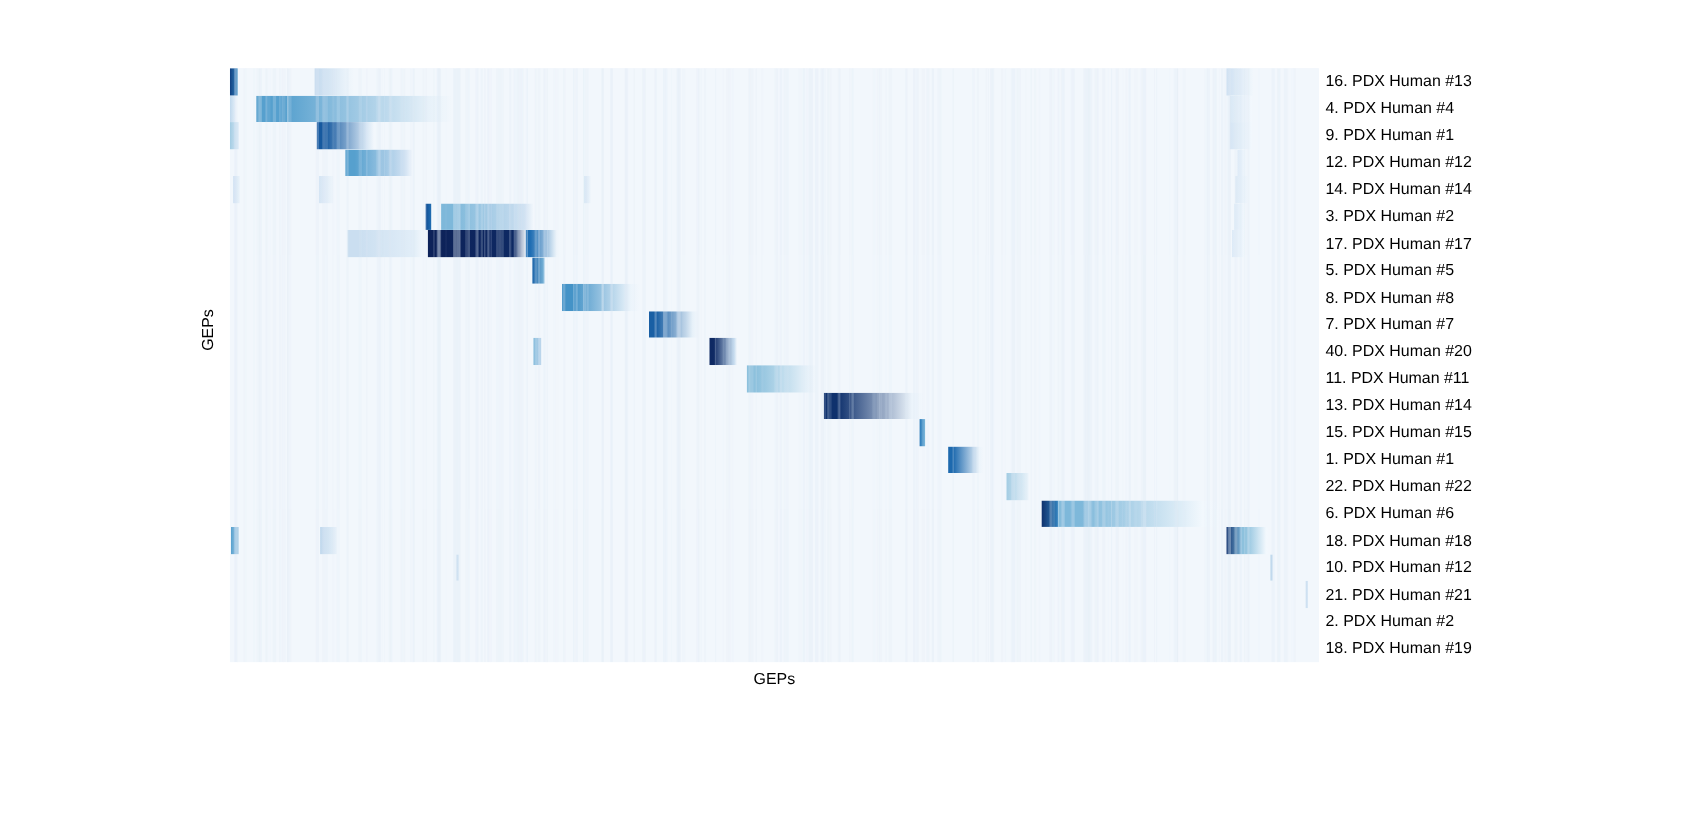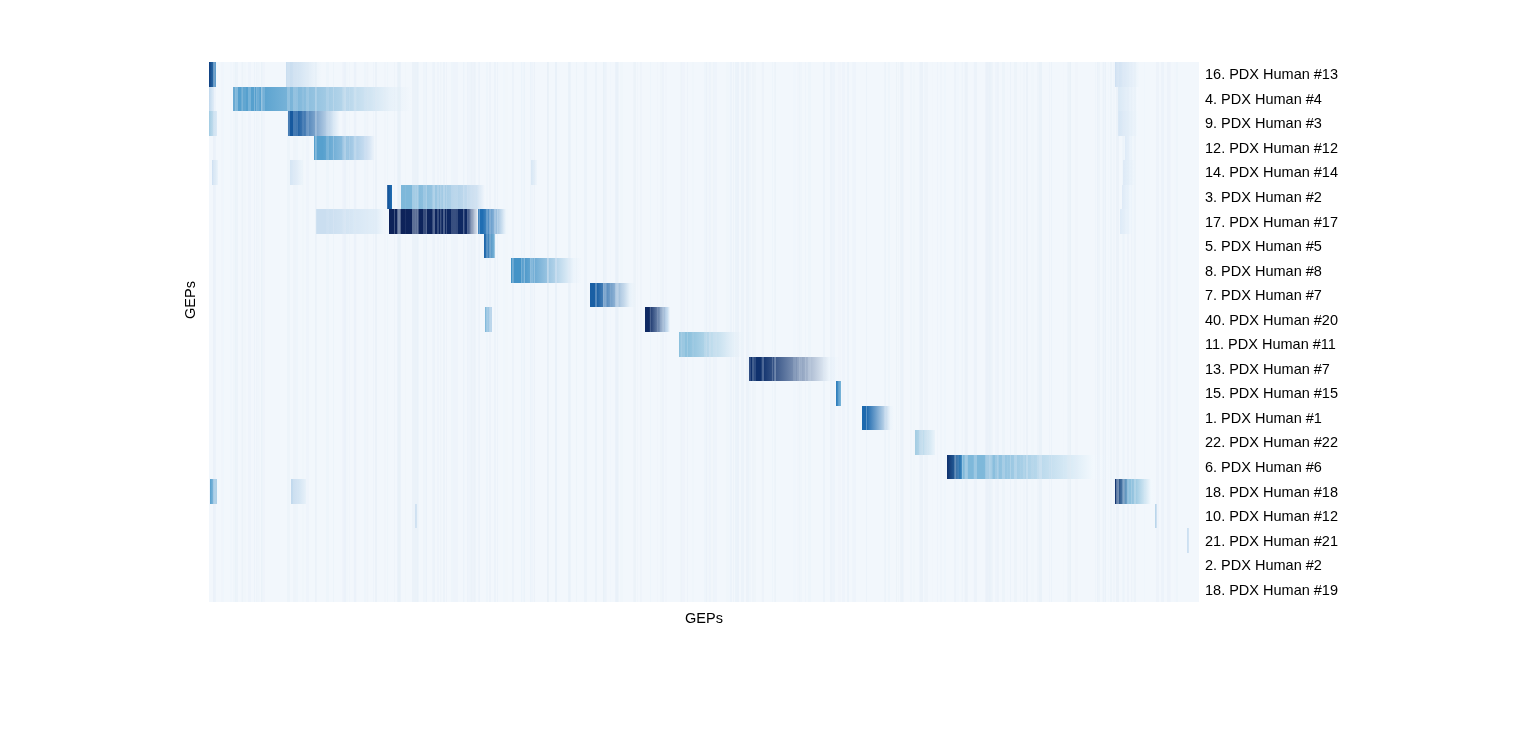--- a/index.html
+++ b/index.html
@@ -525,31 +525,31 @@
       </div>
   </div>
 
   <div id="ylabel">GEPs</div>
 
   <div id="xlabel">GEPs</div>
 
   <div id="row-labels">
       <div class="row-label" style="top: 5.27273px;">16. PDX Human #13</div>
       <div class="row-label" style="top: 29.8182px;">4. PDX Human #4</div>
-      <div class="row-label" style="top: 54.3636px;">9. PDX Human #3</div>
+      <div class="row-label" style="top: 54.3636px;">9. PDX Human #1</div>
       <div class="row-label" style="top: 78.9091px;">12. PDX Human #12</div>
       <div class="row-label" style="top: 103.455px;">14. PDX Human #14</div>
       <div class="row-label" style="top: 128px;">3. PDX Human #2</div>
       <div class="row-label" style="top: 152.545px;">17. PDX Human #17</div>
       <div class="row-label" style="top: 177.091px;">5. PDX Human #5</div>
       <div class="row-label" style="top: 201.636px;">8. PDX Human #8</div>
       <div class="row-label" style="top: 226.182px;">7. PDX Human #7</div>
       <div class="row-label" style="top: 250.727px;">40. PDX Human #20</div>
       <div class="row-label" style="top: 275.273px; text-align: center;">11. PDX Human #11</div>
-      <div class="row-label" style="top: 299.818px;">13. PDX Human #7</div>
+      <div class="row-label" style="top: 299.818px;">13. PDX Human #14</div>
       <div class="row-label" style="top: 324.364px;">15. PDX Human #15</div>
       <div class="row-label" style="top: 348.909px;">1. PDX Human #1</div>
       <div class="row-label" style="top: 373.455px;">22. PDX Human #22</div>
       <div class="row-label" style="top: 398px;">6. PDX Human #6</div>
       <div class="row-label" style="top: 422.545px;">18. PDX Human #18</div>
       <div class="row-label" style="top: 447.091px;">10. PDX Human #12</div>
       <div class="row-label" style="top: 471.636px;">21. PDX Human #21</div>
       <div class="row-label" style="top: 496.182px;">2. PDX Human #2</div>
       <div class="row-label" style="top: 520.727px;">18. PDX Human #19</div>
     </div>

